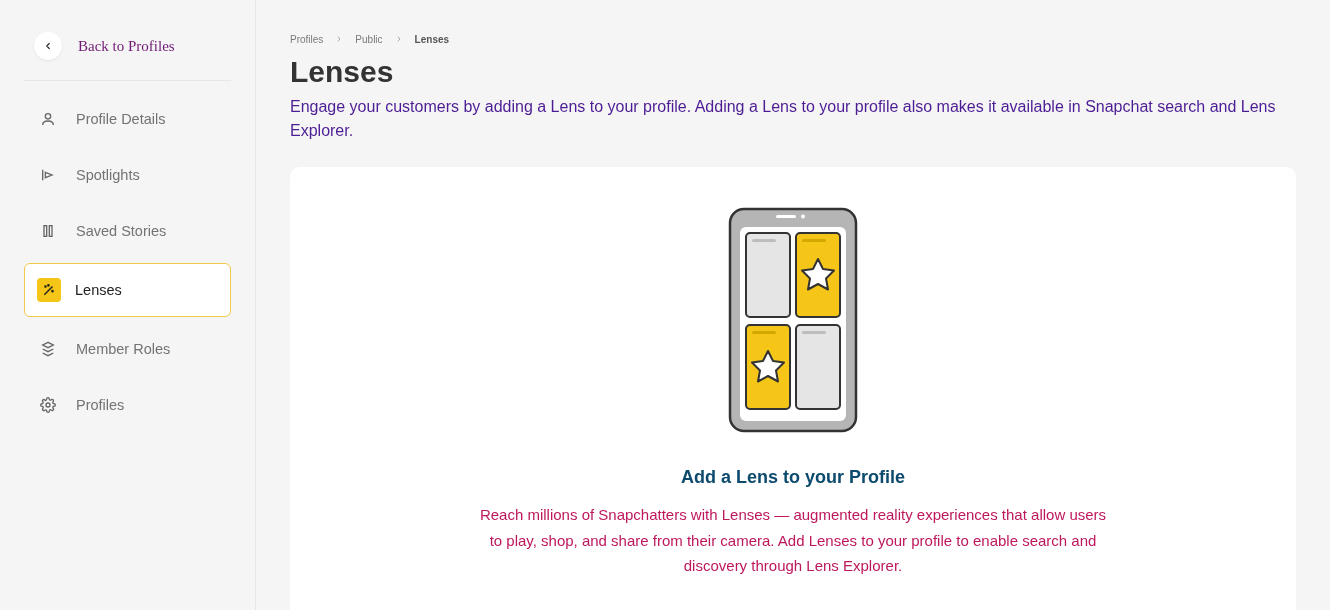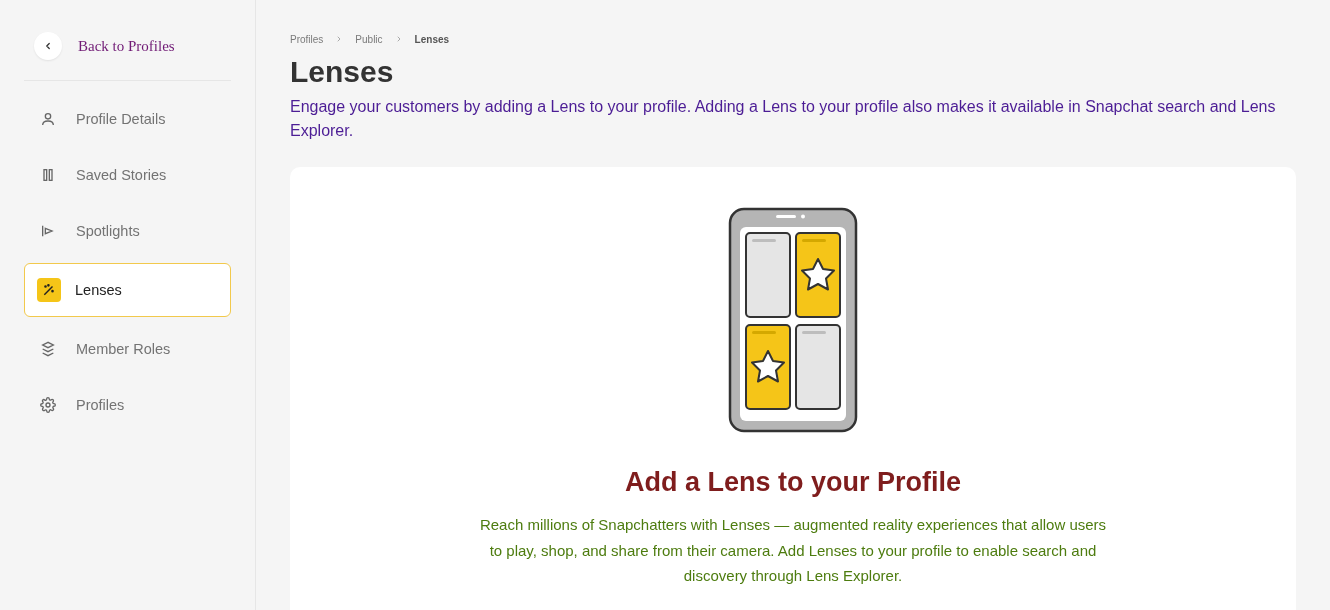--- a/index.html
+++ b/index.html
@@ -133,29 +133,29 @@
       border-radius: 10px;
       padding: 40px 40px 40px;
       display: flex;
       flex-direction: column;
       align-items: center;
     }
     .illustration {
       margin-bottom: 30px;
     }
     .card-title {
-      font-size: 27px;
+      font-size: 18px;
       font-weight: 700;
-      color: #7f1d1d;
+      color: #0c4a6e;
       margin-bottom: 14px;
       text-align: center;
     }
     .card-desc {
       font-size: 15px;
-      color: #4d7c0f;
+      color: #be185d;
       line-height: 1.7;
       text-align: center;
       max-width: 640px;
     }
   </style>
 </head>
 <body>
 
 <aside class="sidebar">
   <div class="back-row">
@@ -173,34 +173,34 @@
         <svg width="16" height="16" viewBox="0 0 24 24" fill="none" stroke="currentColor" stroke-width="2">
             <circle cx="12" cy="8" r="4"></circle>
             <path d="M4 21c0-4 4-6 8-6s8 2 8 6"></path>
           </svg>
       </span>
       <span>Profile Details</span>
     </li>
     <li class="nav-item">
       <span class="icon-wrap">
         <svg width="16" height="16" viewBox="0 0 24 24" fill="none" stroke="currentColor" stroke-width="2">
+            <line x1="4" y1="4" x2="4" y2="20"></line>
+            <polygon points="8,8 18,12 8,16"></polygon>
+          </svg>
+      </span>
+      <span>Spotlights</span>
+    </li>
+    <li class="nav-item">
+      <span class="icon-wrap">
+        <svg width="16" height="16" viewBox="0 0 24 24" fill="none" stroke="currentColor" stroke-width="2">
             <rect x="6" y="4" width="4" height="16"></rect>
             <rect x="14" y="4" width="4" height="16"></rect>
           </svg>
       </span>
       <span>Saved Stories</span>
-    </li>
-    <li class="nav-item">
-      <span class="icon-wrap">
-        <svg width="16" height="16" viewBox="0 0 24 24" fill="none" stroke="currentColor" stroke-width="2">
-            <line x1="4" y1="4" x2="4" y2="20"></line>
-            <polygon points="8,8 18,12 8,16"></polygon>
-          </svg>
-      </span>
-      <span>Spotlights</span>
     </li>
     <li class="nav-item active">
       <span class="active-icon-bg">
         <svg width="14" height="14" viewBox="0 0 24 24" fill="none" stroke="currentColor" stroke-width="2.5">
             <path d="M4 20 L18 6"></path>
             <circle cx="6" cy="6" r="1" fill="currentColor"></circle>
             <circle cx="11" cy="4" r="1" fill="currentColor"></circle>
             <circle cx="18" cy="14" r="1" fill="currentColor"></circle>
           </svg>
       </span>

